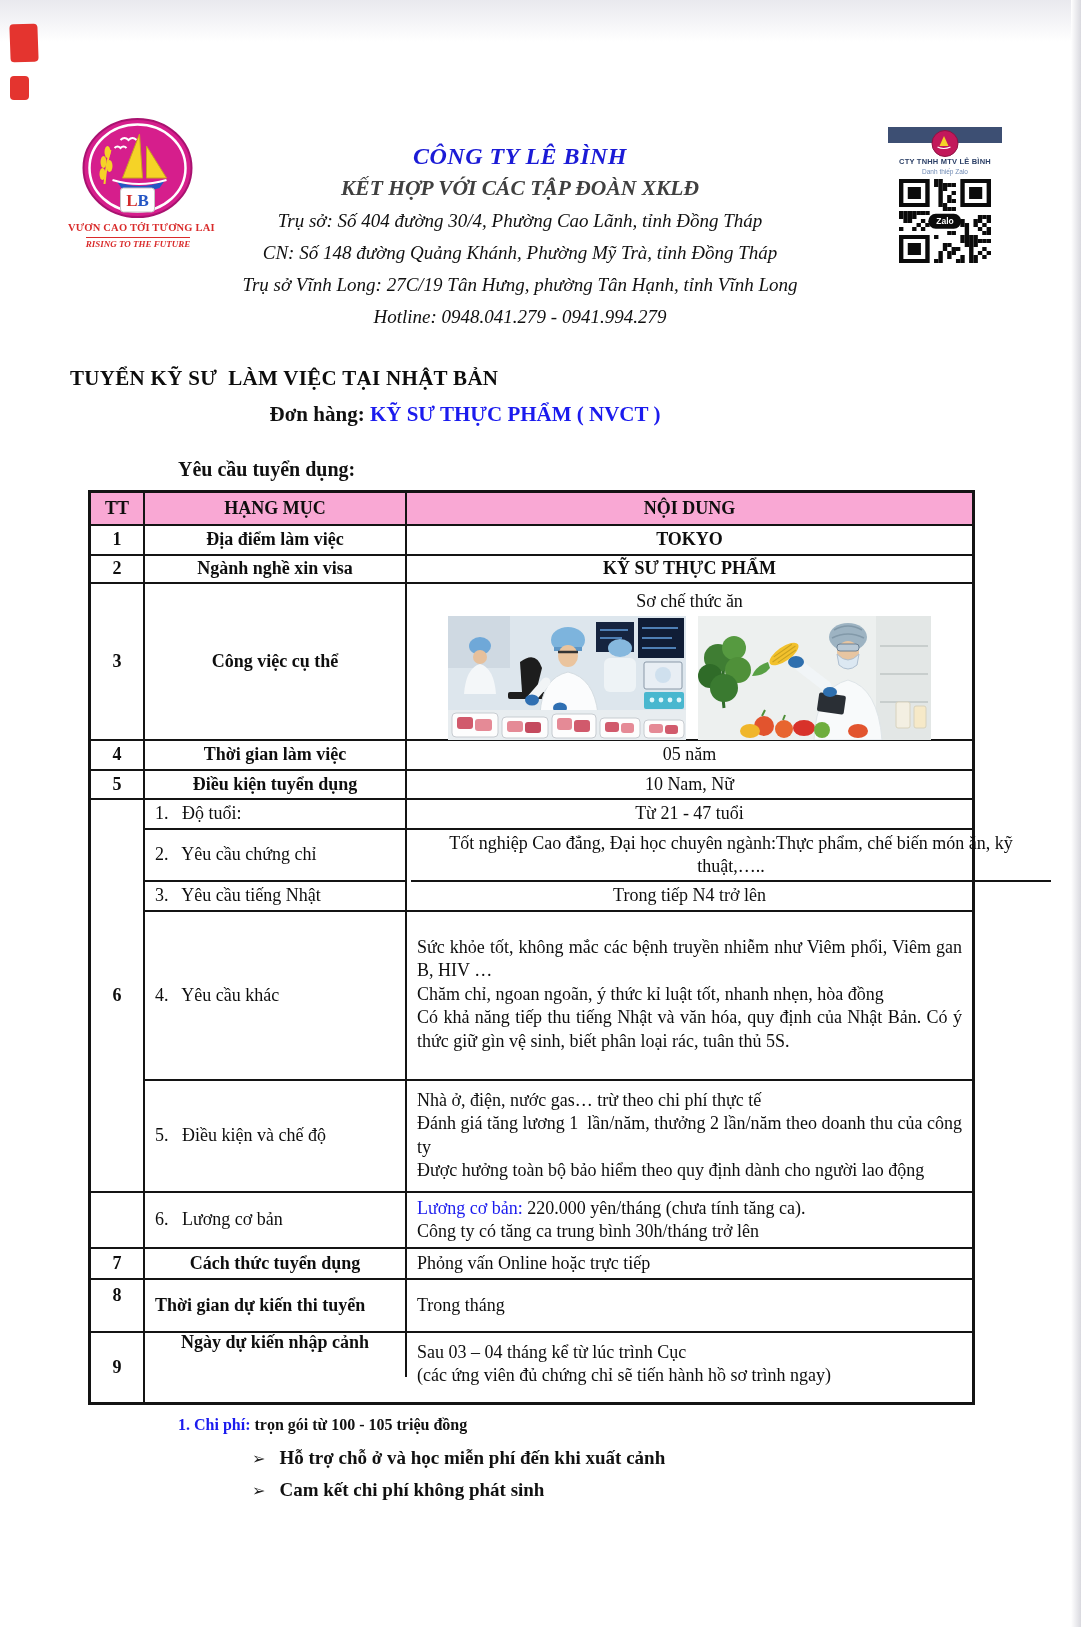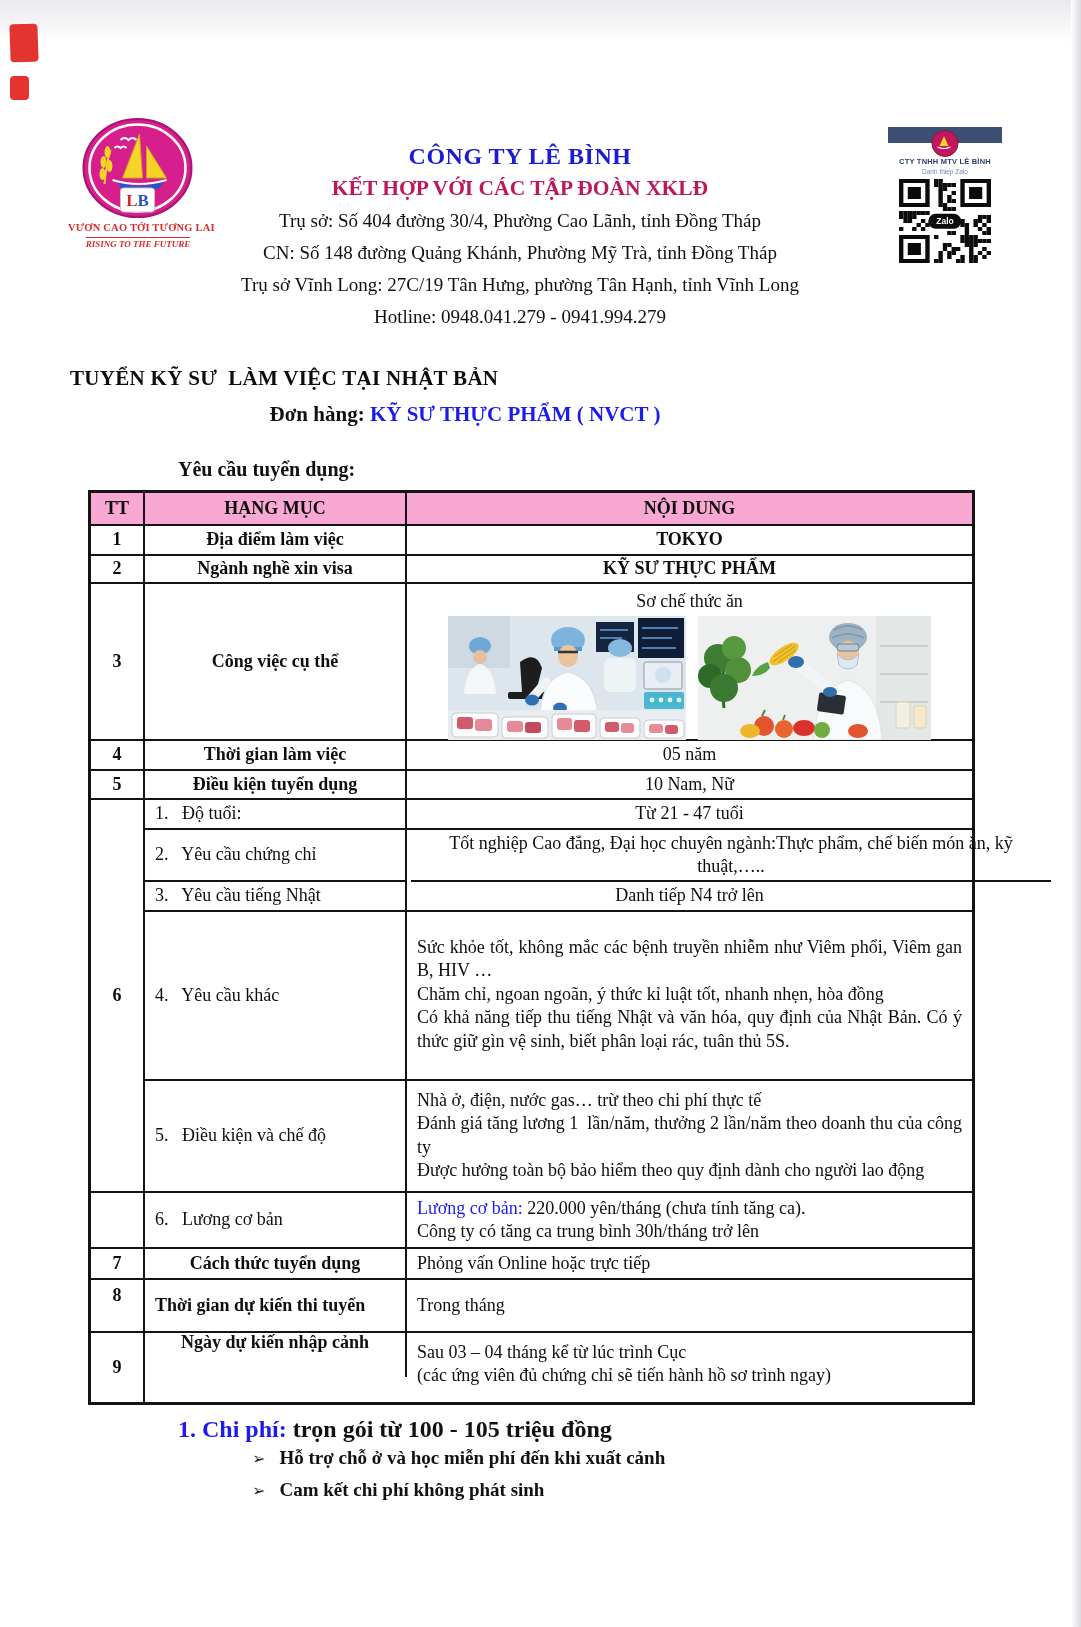--- a/index.html
+++ b/index.html
@@ -15,23 +15,23 @@
   .corner-mark{position:absolute;background:#e4342f;border-radius:4px;}
   .mark1{left:10px;top:24px;width:28px;height:38px;transform:rotate(-2deg);}
   .mark2{left:10px;top:76px;width:19px;height:24px;}
 
   
   .logo-wrap{position:absolute;left:80px;top:118px;width:115px;height:104px;}
   .logo-tags{position:absolute;left:68px;top:222px;width:140px;text-align:center;color:#d92b2b;}
   .tag-vi{font-size:10.5px;font-weight:bold;letter-spacing:.2px;white-space:nowrap;}
   .tag-en{font-size:9px;font-weight:bold;font-style:italic;margin-top:2px;white-space:nowrap;
     border-top:1px solid #d92b2b;display:inline-block;padding-top:1px;}
-  .htext{position:absolute;left:215px;top:143px;width:610px;text-align:center;}
+  .htext{position:absolute;left:215px;top:143px;width:610px;text-align:center;font-style:italic;}
   .h-name{font-size:24px;font-weight:bold;color:#1b1bd6;letter-spacing:.5px;line-height:26px;}
-  .h-sub{font-size:21.5px;font-weight:bold;color:#be185d;margin-top:7px;line-height:24px;}
+  .h-sub{font-size:21.5px;font-weight:bold;color:#404040;margin-top:7px;line-height:24px;}
   .h-addr{font-size:19px;margin-top:9px;line-height:23px;color:#101010;}
 
   
   .qrcard{position:absolute;left:888px;top:127px;width:114px;height:138px;background:#fff;}
   .qr-bar{position:relative;width:114px;height:16px;background:#3d4f73;}
   .qr-emblem{position:absolute;left:50%;top:3px;transform:translateX(-50%);width:25px;height:25px;
     border-radius:50%;background:#c2185b;border:1px solid #8c1243;z-index:2;}
   .qr-title{margin-top:14px;text-align:center;font-family:"Liberation Sans",sans-serif;
     font-size:7.5px;font-weight:bold;color:#2b3f66;letter-spacing:.2px;white-space:nowrap;}
   .qr-sub{text-align:center;font-family:"Liberation Sans",sans-serif;font-size:6.5px;
@@ -62,21 +62,21 @@
   .cell.noB{border-bottom:none;}
   .cell.block{display:block;padding:6px 10px;}
   .cell p{margin:0;text-align:justify;line-height:1.3;}
   .cell p.plain{text-align:left;}
   .blue{color:#1b1bee;}
   .cap{height:24px;display:flex;align-items:center;justify-content:center;font-size:18px;}
   .imgrow{display:flex;justify-content:center;gap:12px;margin-top:2px;}
   .photo{display:block;}
 
   
-  .cost-line{position:absolute;left:178px;top:1416px;font-size:24px;font-weight:bold;}
+  .cost-line{position:absolute;left:178px;top:1416px;font-size:16px;font-weight:bold;}
   .bullet-line{position:absolute;left:252px;font-size:19px;font-weight:bold;display:flex;gap:14px;}
   .b1{top:1447px;} .b2{top:1479px;}
   .bullet-glyph{font-family:"DejaVu Sans",sans-serif;font-size:16px;font-weight:normal;
     color:#222;padding-top:2px;}
 </style>
 </head>
 <body>
 
 <div class="edge-top"></div>
 <div class="edge-right"></div>
@@ -394,21 +394,21 @@
 
   <div class="cell bold" style="left:0;top:307px;width:54px;height:393px">6</div>
 
   <div class="cell left" style="left:54px;top:307px;width:262px;height:30px">1.&nbsp;&nbsp; Độ tuổi:</div>
   <div class="cell noR" style="left:316px;top:307px;width:565px;height:30px">Từ 21 - 47 tuổi</div>
 
   <div class="cell left" style="left:54px;top:337px;width:262px;height:52px">2.&nbsp;&nbsp; Yêu cầu chứng chỉ</div>
   <div class="cell noR" style="left:320px;top:337px;width:640px;height:52px">Tốt nghiệp Cao đẳng, Đại học chuyên ngành:Thực phẩm, chế biến món ăn, kỹ thuật,…..</div>
 
   <div class="cell left" style="left:54px;top:389px;width:262px;height:30px">3.&nbsp;&nbsp; Yêu cầu tiếng Nhật</div>
-  <div class="cell noR" style="left:316px;top:389px;width:565px;height:30px">Danh tiếp N4 trở lên</div>
+  <div class="cell noR" style="left:316px;top:389px;width:565px;height:30px">Trong tiếp N4 trở lên</div>
 
   <div class="cell left" style="left:54px;top:419px;width:262px;height:169px">4.&nbsp;&nbsp; Yêu cầu khác</div>
   <div class="cell noR block" style="left:316px;top:419px;width:565px;height:169px;padding-top:24px">
     <p>Sức khỏe tốt, không mắc các bệnh truyền nhiễm như Viêm phổi, Viêm gan B, HIV …</p>
     <p class="plain">Chăm chỉ, ngoan ngoãn, ý thức kỉ luật tốt, nhanh nhẹn, hòa đồng</p>
     <p>Có khả năng tiếp thu tiếng Nhật và văn hóa, quy định của Nhật Bản. Có ý thức giữ gìn vệ sinh, biết phân loại rác, tuân thủ 5S.</p>
   </div>
 
   <div class="cell left" style="left:54px;top:588px;width:262px;height:112px">5.&nbsp;&nbsp; Điều kiện và chế độ</div>
   <div class="cell noR block" style="left:316px;top:588px;width:565px;height:112px;padding-top:8px">

